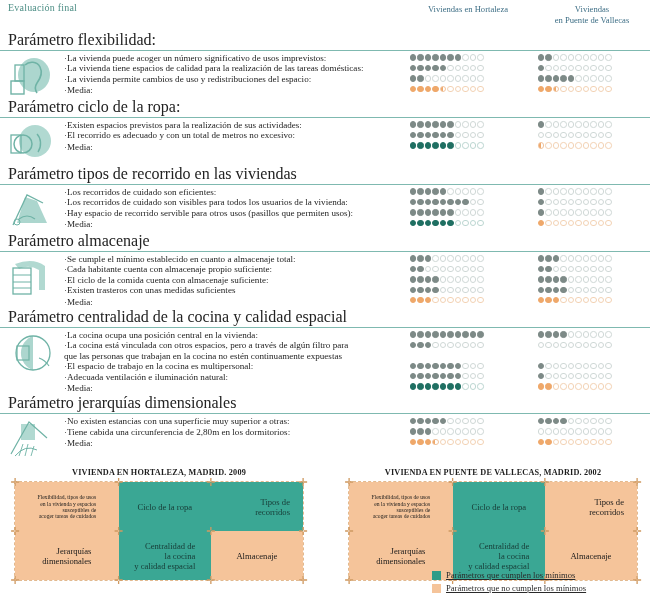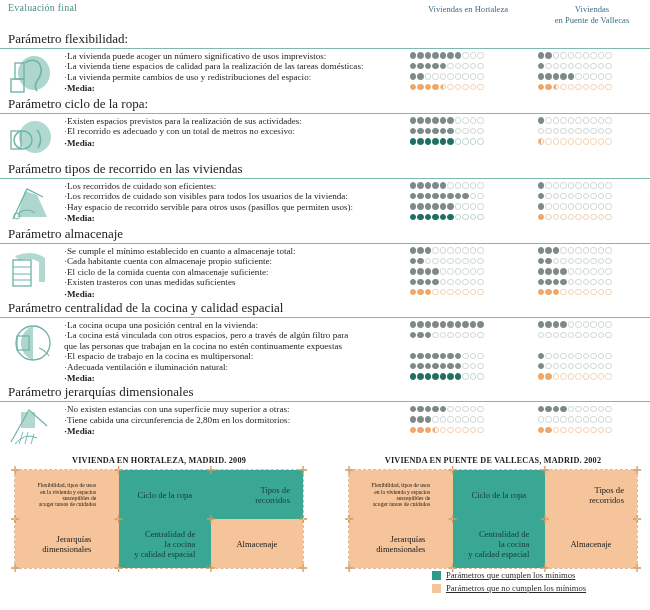--- a/index.html
+++ b/index.html
@@ -22,41 +22,41 @@
   .col-head{
     position:absolute;top:4px;text-align:center;
     font-size:8.6px;color:#3f6f86;line-height:1.25;
   }
   .col-head.h1{left:404px;width:128px;}
   .col-head.h2{left:536px;width:112px;}
 
   
   .section{position:relative;}
   .sec-title{
-    font-size:13px;color:#222;
+    font-size:16px;color:#222;
     padding:1px 0 1px 8px;
     border-bottom:1px solid #7fb9b0;
     margin-bottom:2px;
   }
   .sec-body{position:relative;display:flex;align-items:flex-start;min-height:34px;}
   .ikon{
     width:62px;min-width:62px;height:100%;
     display:flex;align-items:center;justify-content:center;
     padding-top:2px;
   }
   .rows{flex:1;position:relative;}
   .row{
     display:flex;align-items:flex-start;
     min-height:10px;
   }
   .row .lbl{
     flex:1;font-size:9.1px;line-height:10.4px;color:#242424;
     padding-left:2px;white-space:pre-line;
   }
-  .row.media .lbl{padding-top:1px;font-weight:bold;}
+  .row.media .lbl{padding-top:1px;}
   .dots{width:128px;min-width:128px;display:flex;gap:1.1px;padding-top:1.4px;}
   .dots.second{width:112px;min-width:112px;}
   .dot{
     width:6.4px;height:6.4px;border-radius:50%;
     box-sizing:border-box;
   }
   .dot.empty{border:0.9px solid #cfd8d6;background:#fff;}
   .dot.grey{background:#7d8a87;border:0.9px solid #7d8a87;}
   .dot.teal{background:#1f6f62;border:0.9px solid #1f6f62;}
   .dot.teal.empty2{background:#fff;border:0.9px solid #bcd6d1;}

